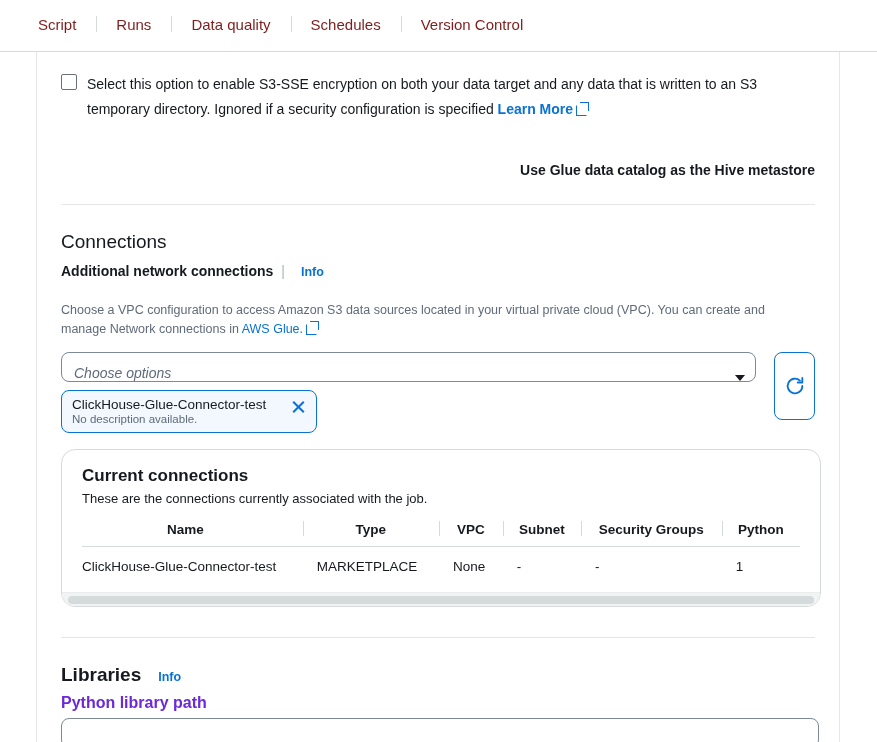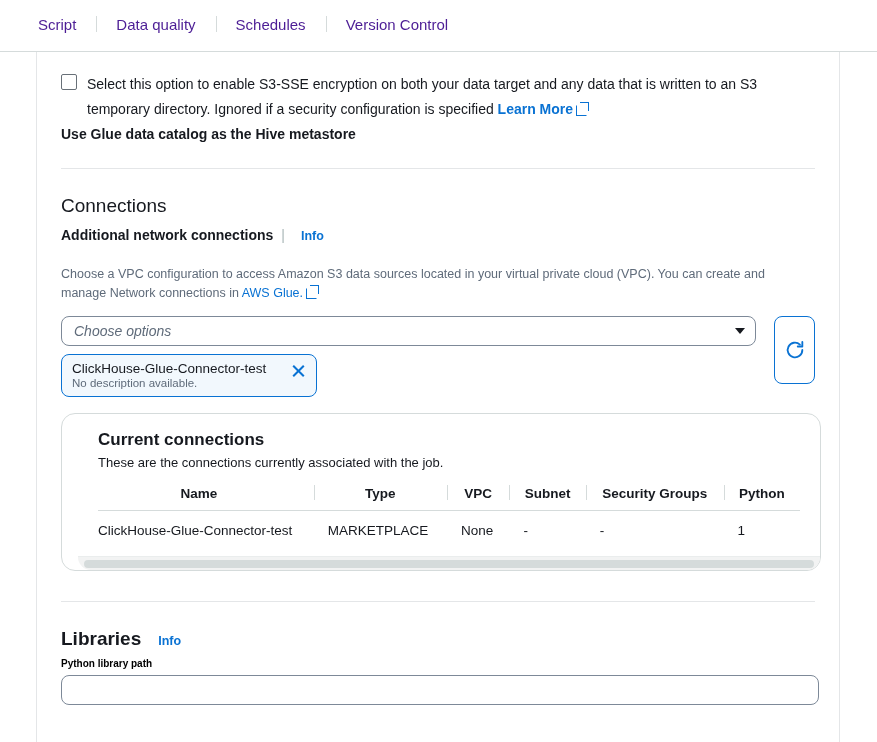--- a/index.html
+++ b/index.html
@@ -24,21 +24,21 @@
     height: 52px;
     border-bottom: 1px solid #d5dbdb;
     background: #ffffff;
     padding-left: 18px;
   }
   .tab {
     display: flex;
     align-items: center;
     padding: 0 20px;
     font-size: 15px;
-    color: #4c1d95;
+    color: #7f1d1d;
     cursor: pointer;
     border-bottom: 3px solid transparent;
     position: relative;
     white-space: nowrap;
   }
   .tab + .tab::before {
     content: "";
     position: absolute;
     left: 0; top: 16px; bottom: 16px;
     width: 1px;
@@ -137,22 +137,23 @@
     right: -1px; top: -1px;
     width: 8px; height: 8px;
     border: 1.6px solid #0972d3;
     border-bottom: none;
     border-left: none;
   }
 
   .subhead {
     font-size: 14px;
     font-weight: bold;
-    margin-top: 4px;
-    color: #16191f;
+    margin-top: 40px;
+    color: #16191f;
+    text-align: right;
   }
 
   .divider {
     border-top: 1px solid #e4e6e8;
     margin: 26px 0 0 0;
   }
 
   
   h2.section-title {
     font-size: 19px;
@@ -194,21 +195,21 @@
     gap: 18px;
     margin-top: 13px;
   }
   .select-col { flex: 0 0 695px; }
   .select-box {
     height: 30px;
     border: 1px solid #7d8998;
     border-radius: 8px;
     background: #ffffff;
     display: flex;
-    align-items: center;
+    align-items: flex-end;
     justify-content: space-between;
     padding: 0 10px 0 12px;
     font-size: 14px;
     font-style: italic;
     color: #5f6b7a;
     cursor: pointer;
   }
   .caret {
     width: 0; height: 0;
     border-left: 5px solid transparent;
@@ -260,21 +261,21 @@
     width: 22px; height: 22px;
     display: block;
   }
 
   
   .cc-card {
     margin-top: 16px;
     border: 1px solid #d5dbdb;
     border-radius: 14px;
     background: #ffffff;
-    padding: 16px 20px 0 36px;
+    padding: 16px 20px 0 20px;
     width: 760px;
   }
   .cc-title { font-size: 17px; font-weight: bold; color: #16191f; }
   .cc-sub { font-size: 13px; color: #16191f; margin-top: 5px; }
   table.cc-table {
     width: 100%;
     border-collapse: collapse;
     margin-top: 12px;
     font-size: 13.5px;
   }
@@ -318,39 +319,42 @@
 
   
   .lib-head {
     display: flex;
     align-items: baseline;
     gap: 9px;
     margin-top: 26px;
   }
   .lib-title { font-size: 19px; font-weight: bold; color: #16191f; }
   .lib-field-label {
-    font-size: 10px; font-weight: bold; margin-top: 8px; color: #000000;
+    font-size: 16px; font-weight: bold; margin-top: 8px; color: #6d28d9;
   }
   .text-input {
     margin-top: 6px;
     width: 758px;
     height: 30px;
     border: 1px solid #7d8998;
     border-radius: 8px;
     background: #ffffff;
   }
 </style>
 </head>
 <body>
 
 <div class="page">
 
   <div class="tabbar">
     <div class="tab">
       <span>Script</span>
+    </div>
+    <div class="tab">
+      <span>Runs</span>
     </div>
     <div class="tab">
       <span>Data quality</span>
     </div>
     <div class="tab">
       <span>Schedules</span>
     </div>
     <div class="tab">
       <span>Version Control</span>
     </div>

